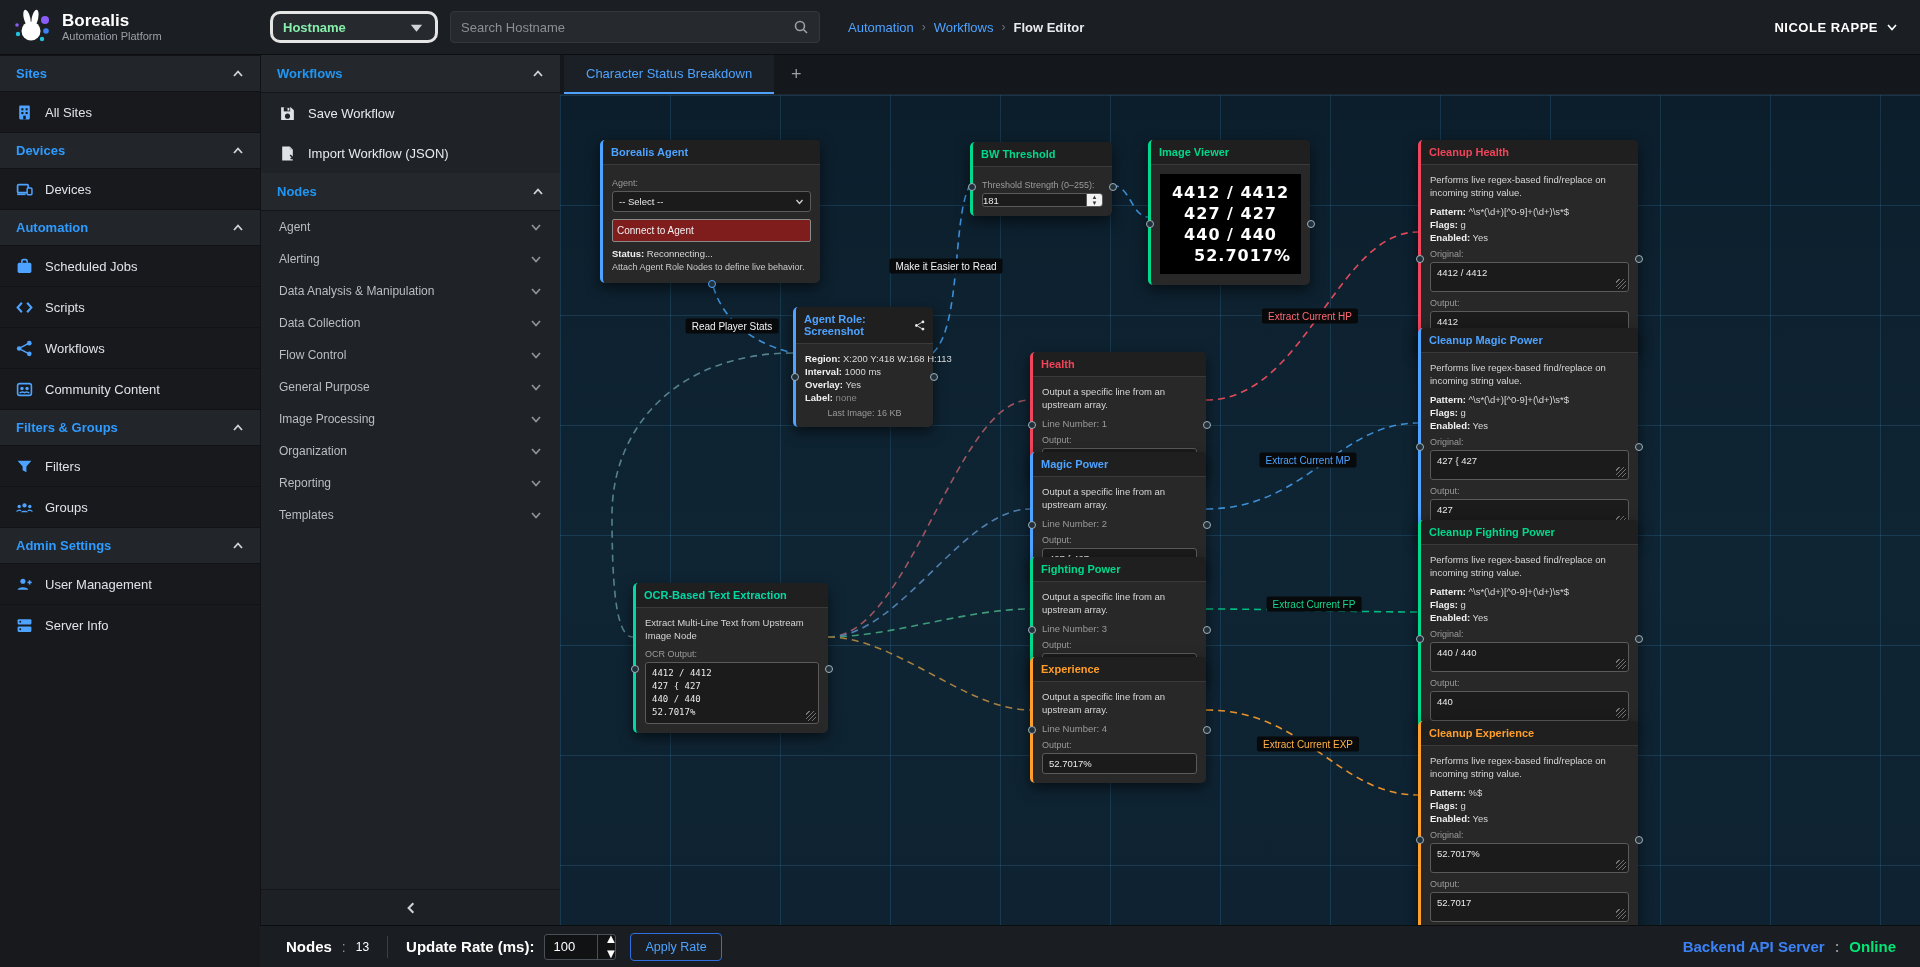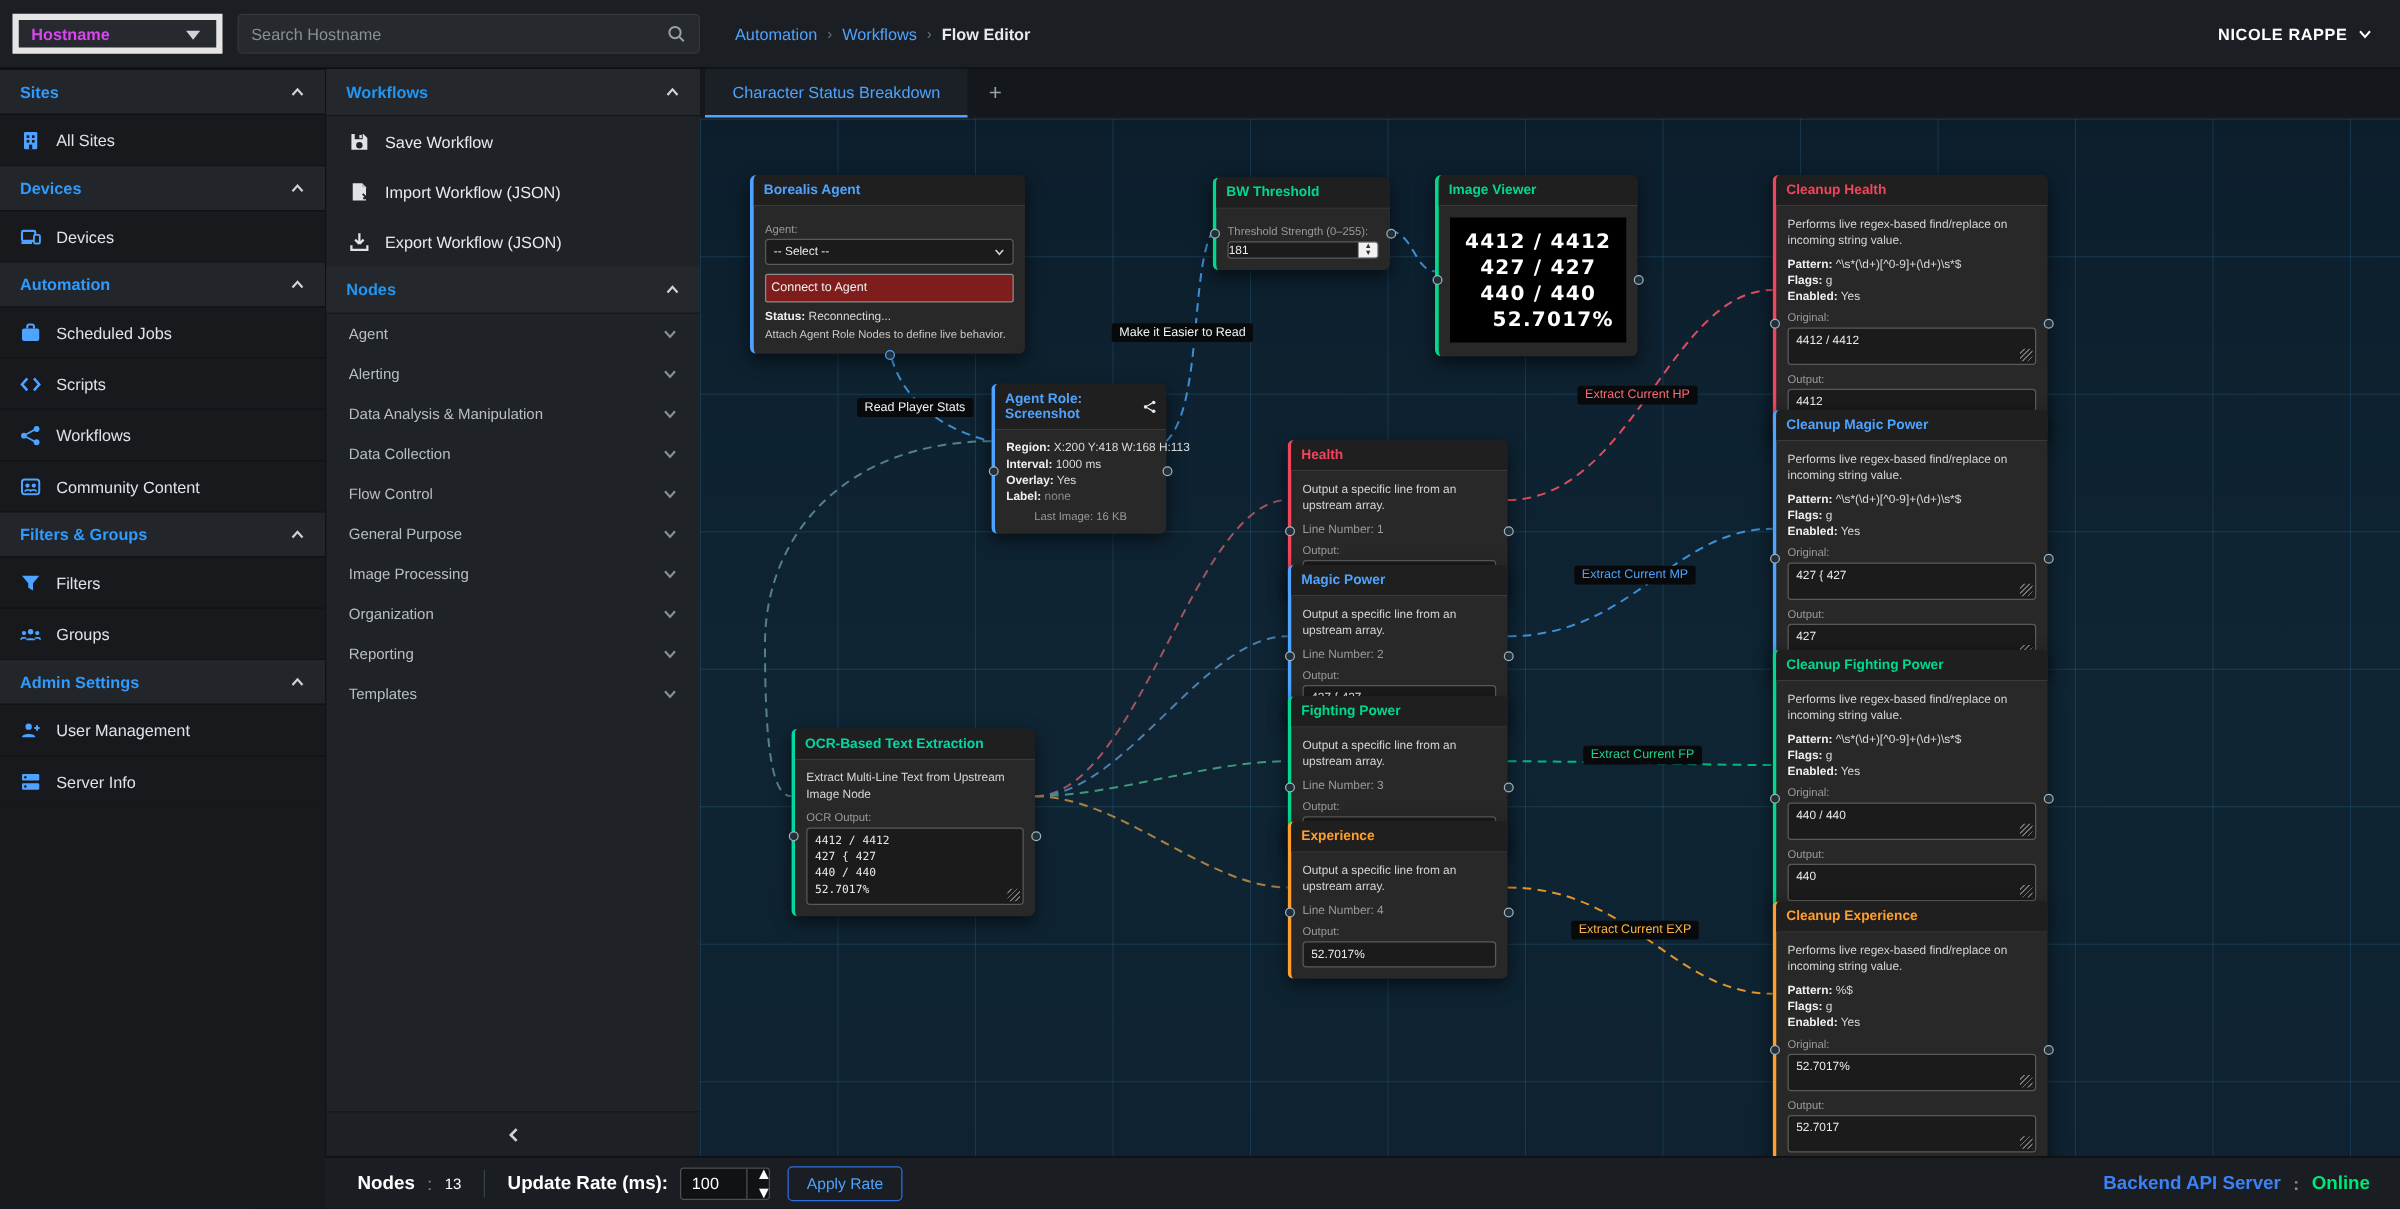--- a/index.html
+++ b/index.html
@@ -7,23 +7,23 @@
     font-family:"Liberation Sans", sans-serif; }
   .app { position:relative; width:1920px; height:967px; background:#101215; }
 
   
   .topbar { position:absolute; left:0; top:0; width:1920px; height:55px;
     background:#1b1e23; display:flex; align-items:center; z-index:30;
     border-bottom:1px solid #0c0d0f; }
   .logo-area { width:260px; display:flex; align-items:center; gap:10px; padding-left:12px; flex:0 0 auto; }
   .brand-name { font-size:17px; font-weight:bold; color:#fff; line-height:1.1; }
   .brand-sub { font-size:11px; color:#9aa0a6; }
-  .host-select { margin-left:10px; width:168px; height:32px; background:#26292e; border:5px solid #e5e5e5;
-    border-radius:0; display:flex; align-items:center; justify-content:space-between;
-    padding:0 10px; color:#d946ef; font-size:13px; font-weight:bold; cursor:pointer; }
+  .host-select { margin-left:10px; width:168px; height:32px; background:#26292e; border:3px solid #e5e5e5;
+    border-radius:10px; display:flex; align-items:center; justify-content:space-between;
+    padding:0 10px; color:#86efac; font-size:13px; font-weight:bold; cursor:pointer; }
   .search-box { margin-left:12px; width:370px; height:32px; background:#26292e; border:1px solid #33373d;
     border-radius:4px; display:flex; align-items:center; justify-content:space-between; padding:0 10px; }
   .search-box span { color:#8b9096; font-size:13px; }
   .crumbs { margin-left:28px; display:flex; align-items:center; gap:8px; font-size:13px; }
   .crumb-link { color:#4da3ff; cursor:pointer; }
   .crumb-sep { color:#6b7278; font-size:12px; }
   .crumb-cur { color:#e8eaed; font-weight:bold; }
   .user-menu { margin-left:auto; margin-right:22px; display:flex; align-items:center; gap:8px;
     color:#fff; font-size:13px; font-weight:bold; letter-spacing:.5px; cursor:pointer; }
 
@@ -124,20 +124,36 @@
   .backend { margin-left:auto; margin-right:24px; display:flex; align-items:center; font-size:15px; font-weight:bold; }
   .backend .b-label { color:#3b82f6; }
   .backend .b-status { color:#00e676; }
 </style>
 </head>
 <body>
 
 <div class="app">
 
   <header class="topbar">
+    <div class="logo-area">
+      <svg class="logo" width="40" height="40" viewBox="0 0 40 40">
+        <ellipse cx="15" cy="11" rx="3.2" ry="8.5" fill="#fff" transform="rotate(-14 15 11)"></ellipse>
+        <ellipse cx="23" cy="11" rx="3.2" ry="8.5" fill="#fff" transform="rotate(12 23 11)"></ellipse>
+        <circle cx="19" cy="24" r="9.5" fill="#fff"></circle>
+        <circle cx="33" cy="13" r="4" fill="#8b5cf6"></circle>
+        <circle cx="34" cy="24" r="2.8" fill="#3b82f6"></circle>
+        <circle cx="30" cy="32" r="2.2" fill="#22c1dc"></circle>
+        <circle cx="6" cy="27" r="2.2" fill="#22c1dc"></circle>
+        <circle cx="5" cy="18" r="1.8" fill="#8b5cf6"></circle>
+      </svg>
+      <div>
+        <div class="brand-name">Borealis</div>
+        <div class="brand-sub">Automation Platform</div>
+      </div>
+    </div>
     <div class="host-select">
       <span>Hostname</span>
       <svg class="icon16" width="10" height="10" viewBox="0 0 12 12">
           <path d="M2 4 L6 9 L10 4 Z" fill="#cfd3d7"></path>
         </svg>
     </div>
     <div class="search-box">
       <span>Search Hostname</span>
       <svg width="16" height="16" viewBox="0 0 16 16">
           <circle cx="7" cy="7" r="4.5" fill="none" stroke="#9aa0a6" stroke-width="1.6"></circle>
@@ -294,27 +310,20 @@
         </svg>
       <span>Save Workflow</span>
     </div>
     <div class="p2-action">
       <svg class="icon16" viewBox="0 0 16 16">
           <path d="M3 1.5 H10 L13 4.5 V14.5 H3 Z" fill="#dfe3e7"></path>
           <path d="M10 1.5 V4.5 H13" fill="#b9bec4"></path>
           <path d="M10.8 12.8 L13.8 12.8 L13.8 9.8 M13.8 12.8 L10.5 9.5" stroke="#1f2226" stroke-width="1.4" fill="none"></path>
         </svg>
       <span>Import Workflow (JSON)</span>
-    </div>
-    <div class="p2-action">
-      <svg class="icon16" viewBox="0 0 16 16">
-          <path d="M8 1.5 V9.5 M8 9.5 L4.8 6.3 M8 9.5 L11.2 6.3" stroke="#dfe3e7" stroke-width="1.7" fill="none"></path>
-          <path d="M2 10.5 V14 H14 V10.5" stroke="#dfe3e7" stroke-width="1.7" fill="none"></path>
-        </svg>
-      <span>Export Workflow (JSON)</span>
     </div>
     <div class="p2-h">
       <span>Nodes</span>
       <svg width="12" height="12" viewBox="0 0 12 12">
           <path d="M2 8 L6 3.5 L10 8" fill="none" stroke="#cfd3d7" stroke-width="1.8"></path>
         </svg>
     </div>
     <div id="cat-list">
         <div class="p2-cat">
           <span>Agent</span>

